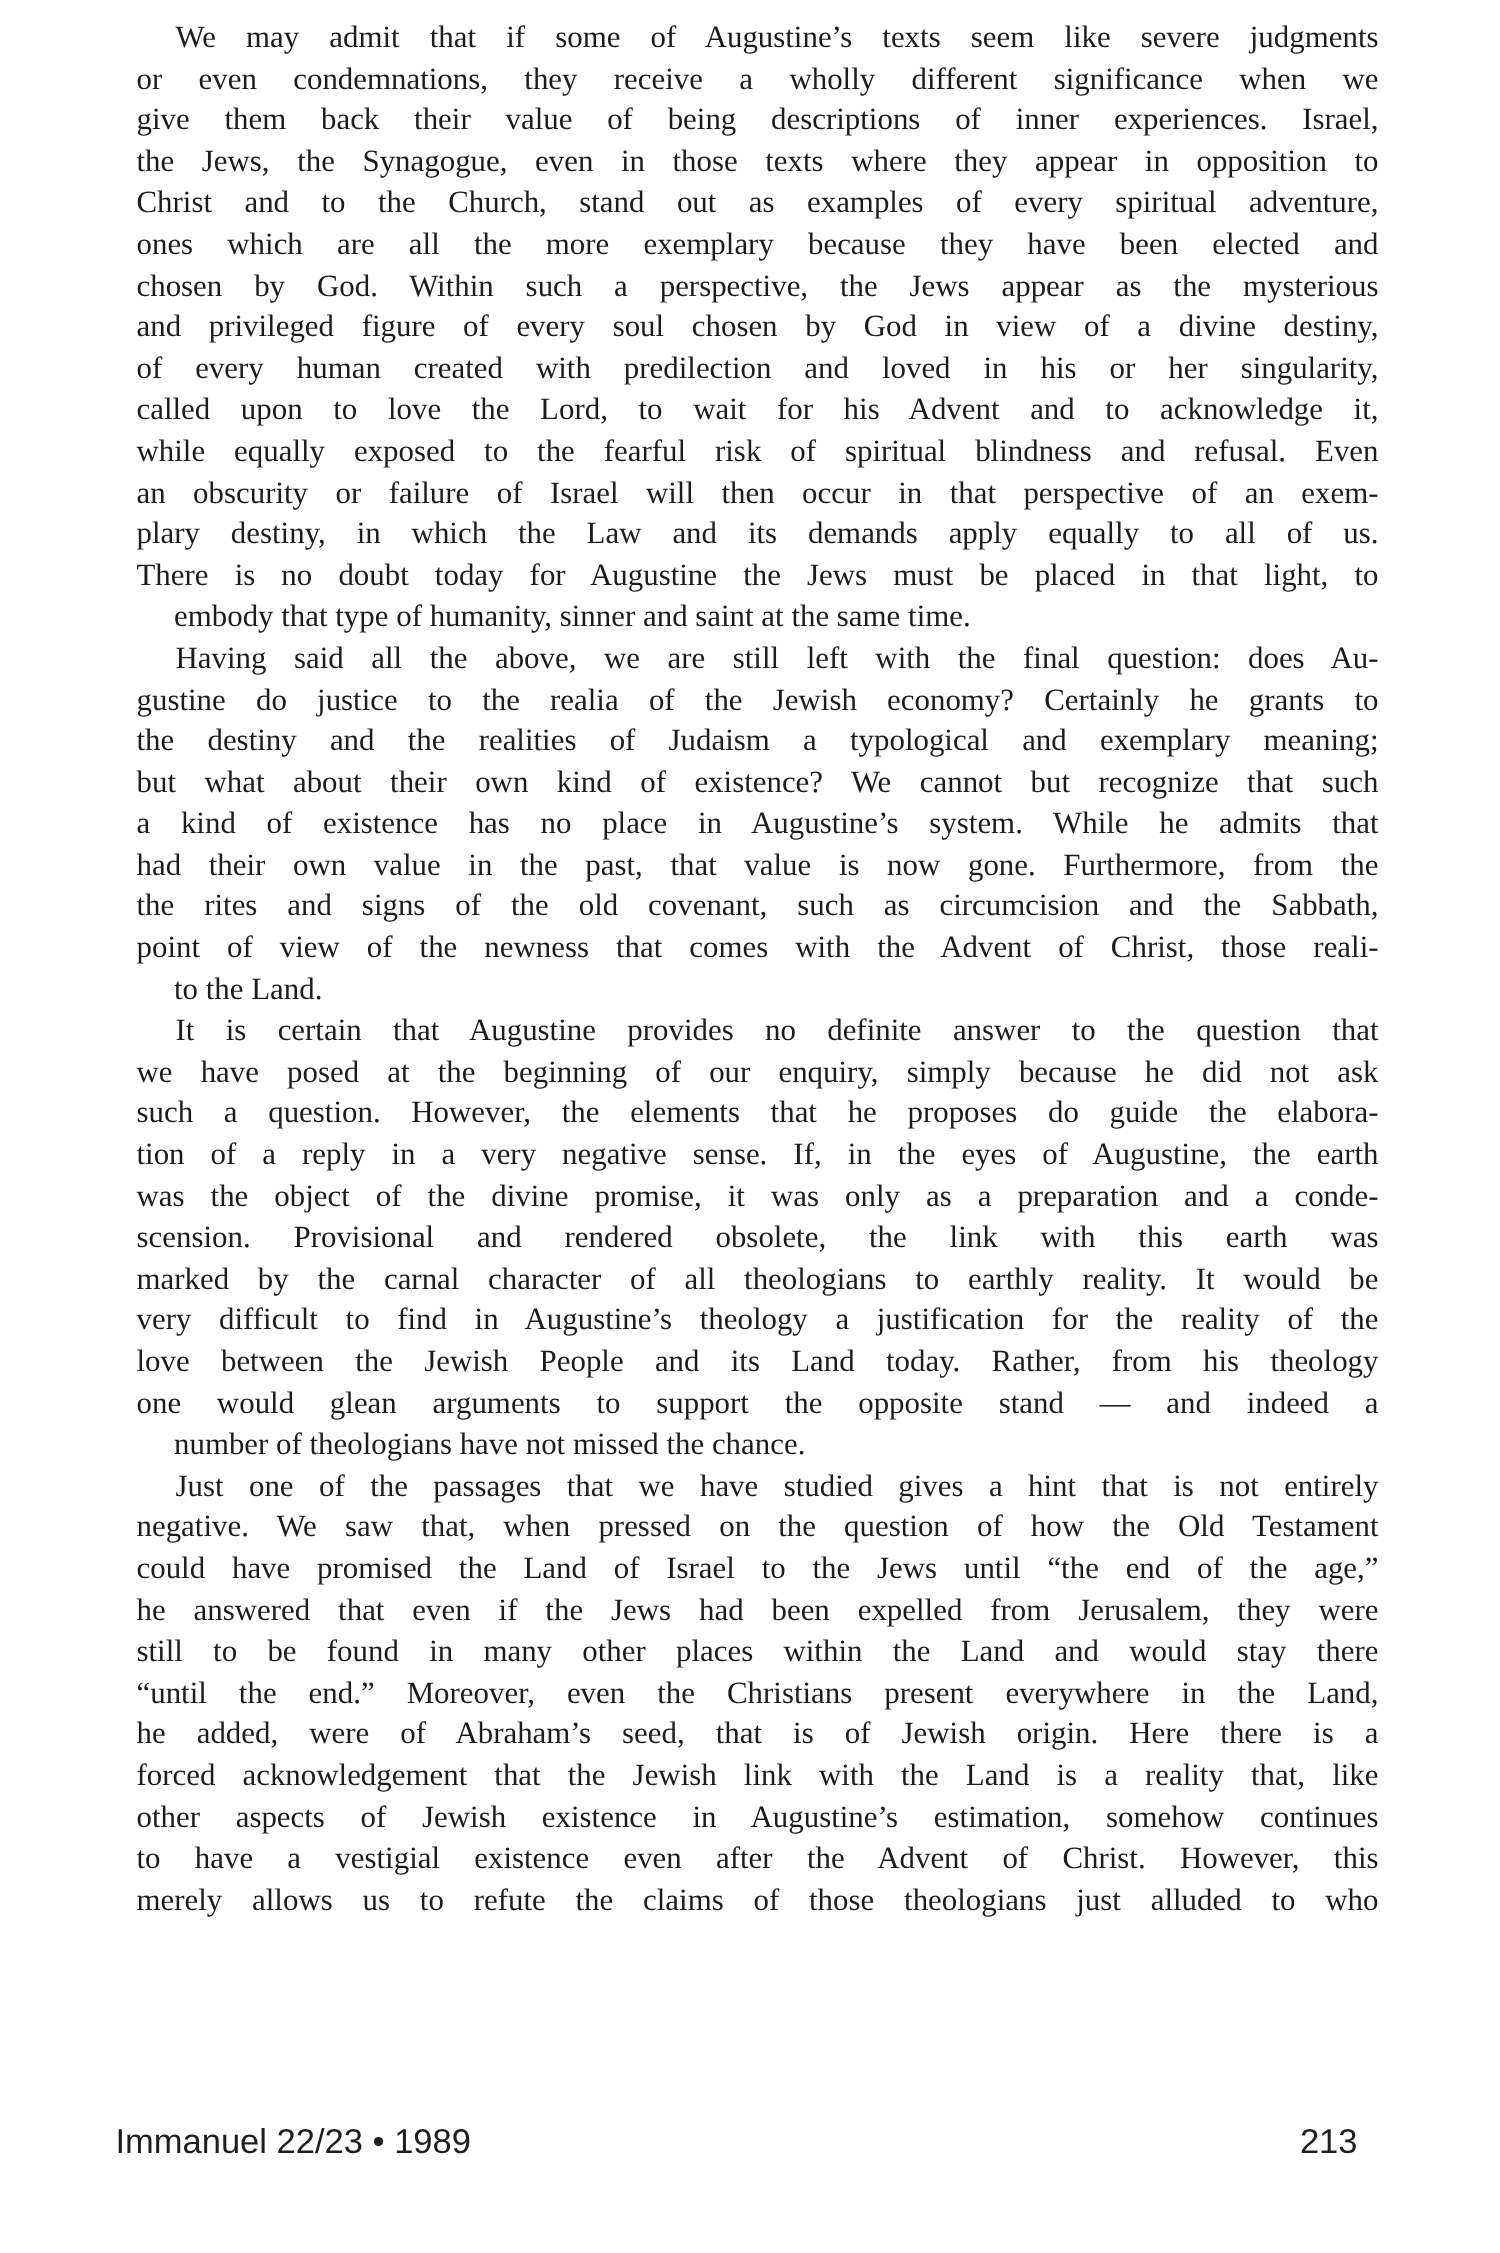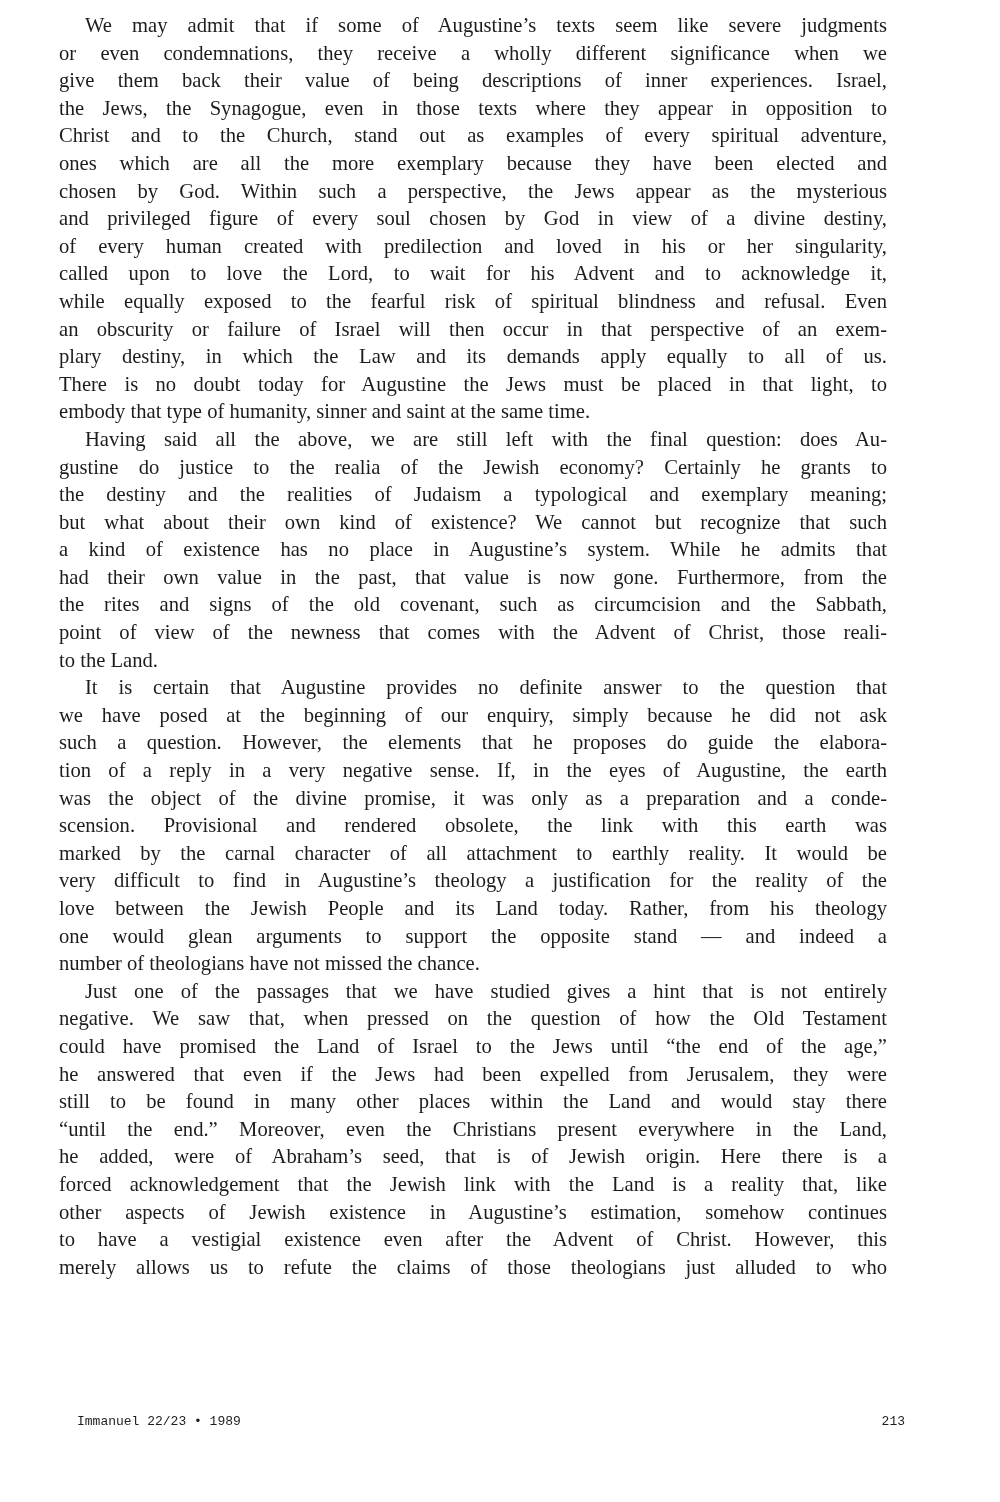--- a/index.html
+++ b/index.html
@@ -9,54 +9,55 @@
     }
     body {
       width: 1000px;
       height: 1502px;
       position: relative;
       overflow: hidden;
       color: #1c1c1c;
     }
     .page {
       position: absolute;
-      left: 59px;
+      left: 91px;
       top: 12px;
       width: 828px;
     }
     .paragraph {
       font-family: "Liberation Serif", "DejaVu Serif", serif;
       font-size: 20.6px;
       line-height: 27.6px;
       margin: 0;
     }
     .line {
       display: block;
       text-align: justify;
       text-align-last: justify;
       white-space: nowrap;
       height: 27.6px;
       overflow: visible;
     }
     .line.last {
       text-align-last: left;
+      margin-left: 25px;
     }
     .line.indent {
       text-indent: 26px;
     }
     .line .it {
       margin-top: 15px;
     }
     .footer {
       position: absolute;
       left: 77px;
       top: 1414px;
       width: 828px;
-      font-family: Liberation Mono, monospace;
-      font-size: 13px;
+      font-family: Liberation Sans, sans-serif;
+      font-size: 23px;
       color: #1e1e1e;
       display: flex;
       justify-content: space-between;
       align-items: baseline;
     }
   </style>
 </head>
 <body>
 
 <div class="page">
@@ -89,21 +90,21 @@
         <span class="line">point of view of the newness that comes with the Advent of Christ, those reali-</span>
         <span class="line last">to the Land.</span>
       </div>
       <div class="paragraph">
         <span class="line indent">It is certain that Augustine provides no definite answer to the question that</span>
         <span class="line">we have posed at the beginning of our enquiry, simply because he did not ask</span>
         <span class="line">such a question. However, the elements that he proposes do guide the elabora-</span>
         <span class="line">tion of a reply in a very negative sense. If, in the eyes of Augustine, the earth</span>
         <span class="line">was the object of the divine promise, it was only as a preparation and a conde-</span>
         <span class="line">scension. Provisional and rendered obsolete, the link with this earth was</span>
-        <span class="line">marked by the carnal character of all attachment to earthly reality. It would be</span>
+        <span class="line">marked by the carnal character of all theologians to earthly reality. It would be</span>
         <span class="line">very difficult to find in Augustine’s theology a justification for the reality of the</span>
         <span class="line">love between the Jewish People and its Land today. Rather, from his theology</span>
         <span class="line">one would glean arguments to support the opposite stand — and indeed a</span>
         <span class="line last">number of theologians have not missed the chance.</span>
       </div>
       <div class="paragraph">
         <span class="line indent">Just one of the passages that we have studied gives a hint that is not entirely</span>
         <span class="line">negative. We saw that, when pressed on the question of how the Old Testament</span>
         <span class="line">could have promised the Land of Israel to the Jews until “the end of the age,”</span>
         <span class="line">he answered that even if the Jews had been expelled from Jerusalem, they were</span>

